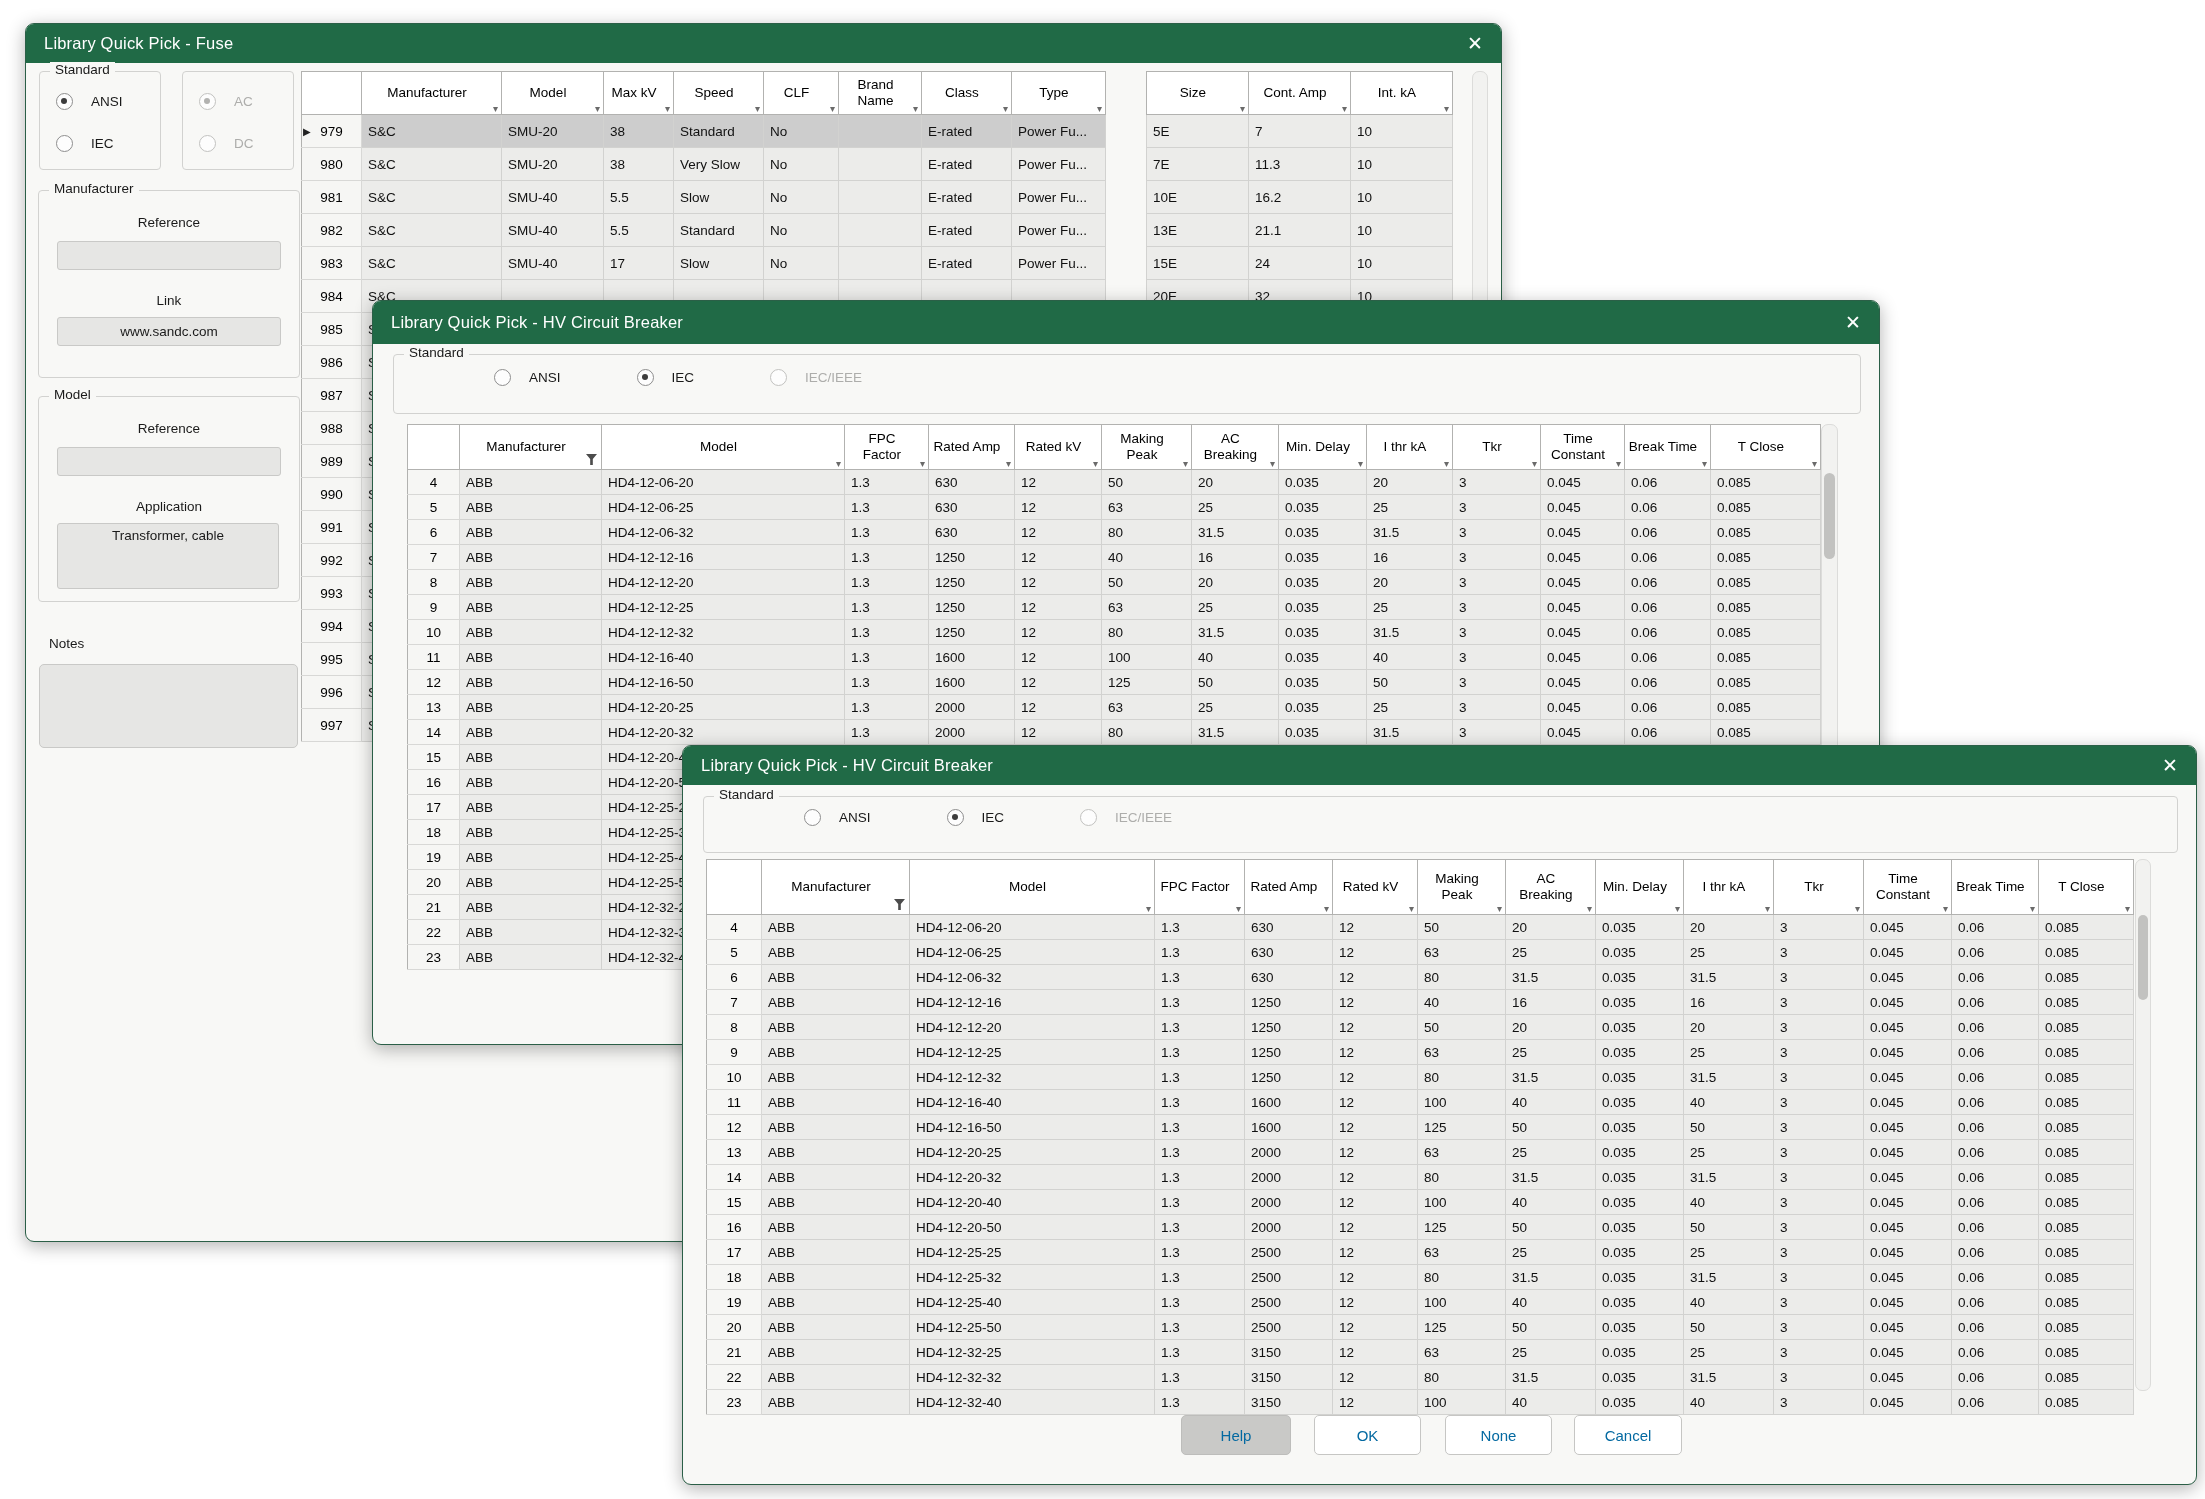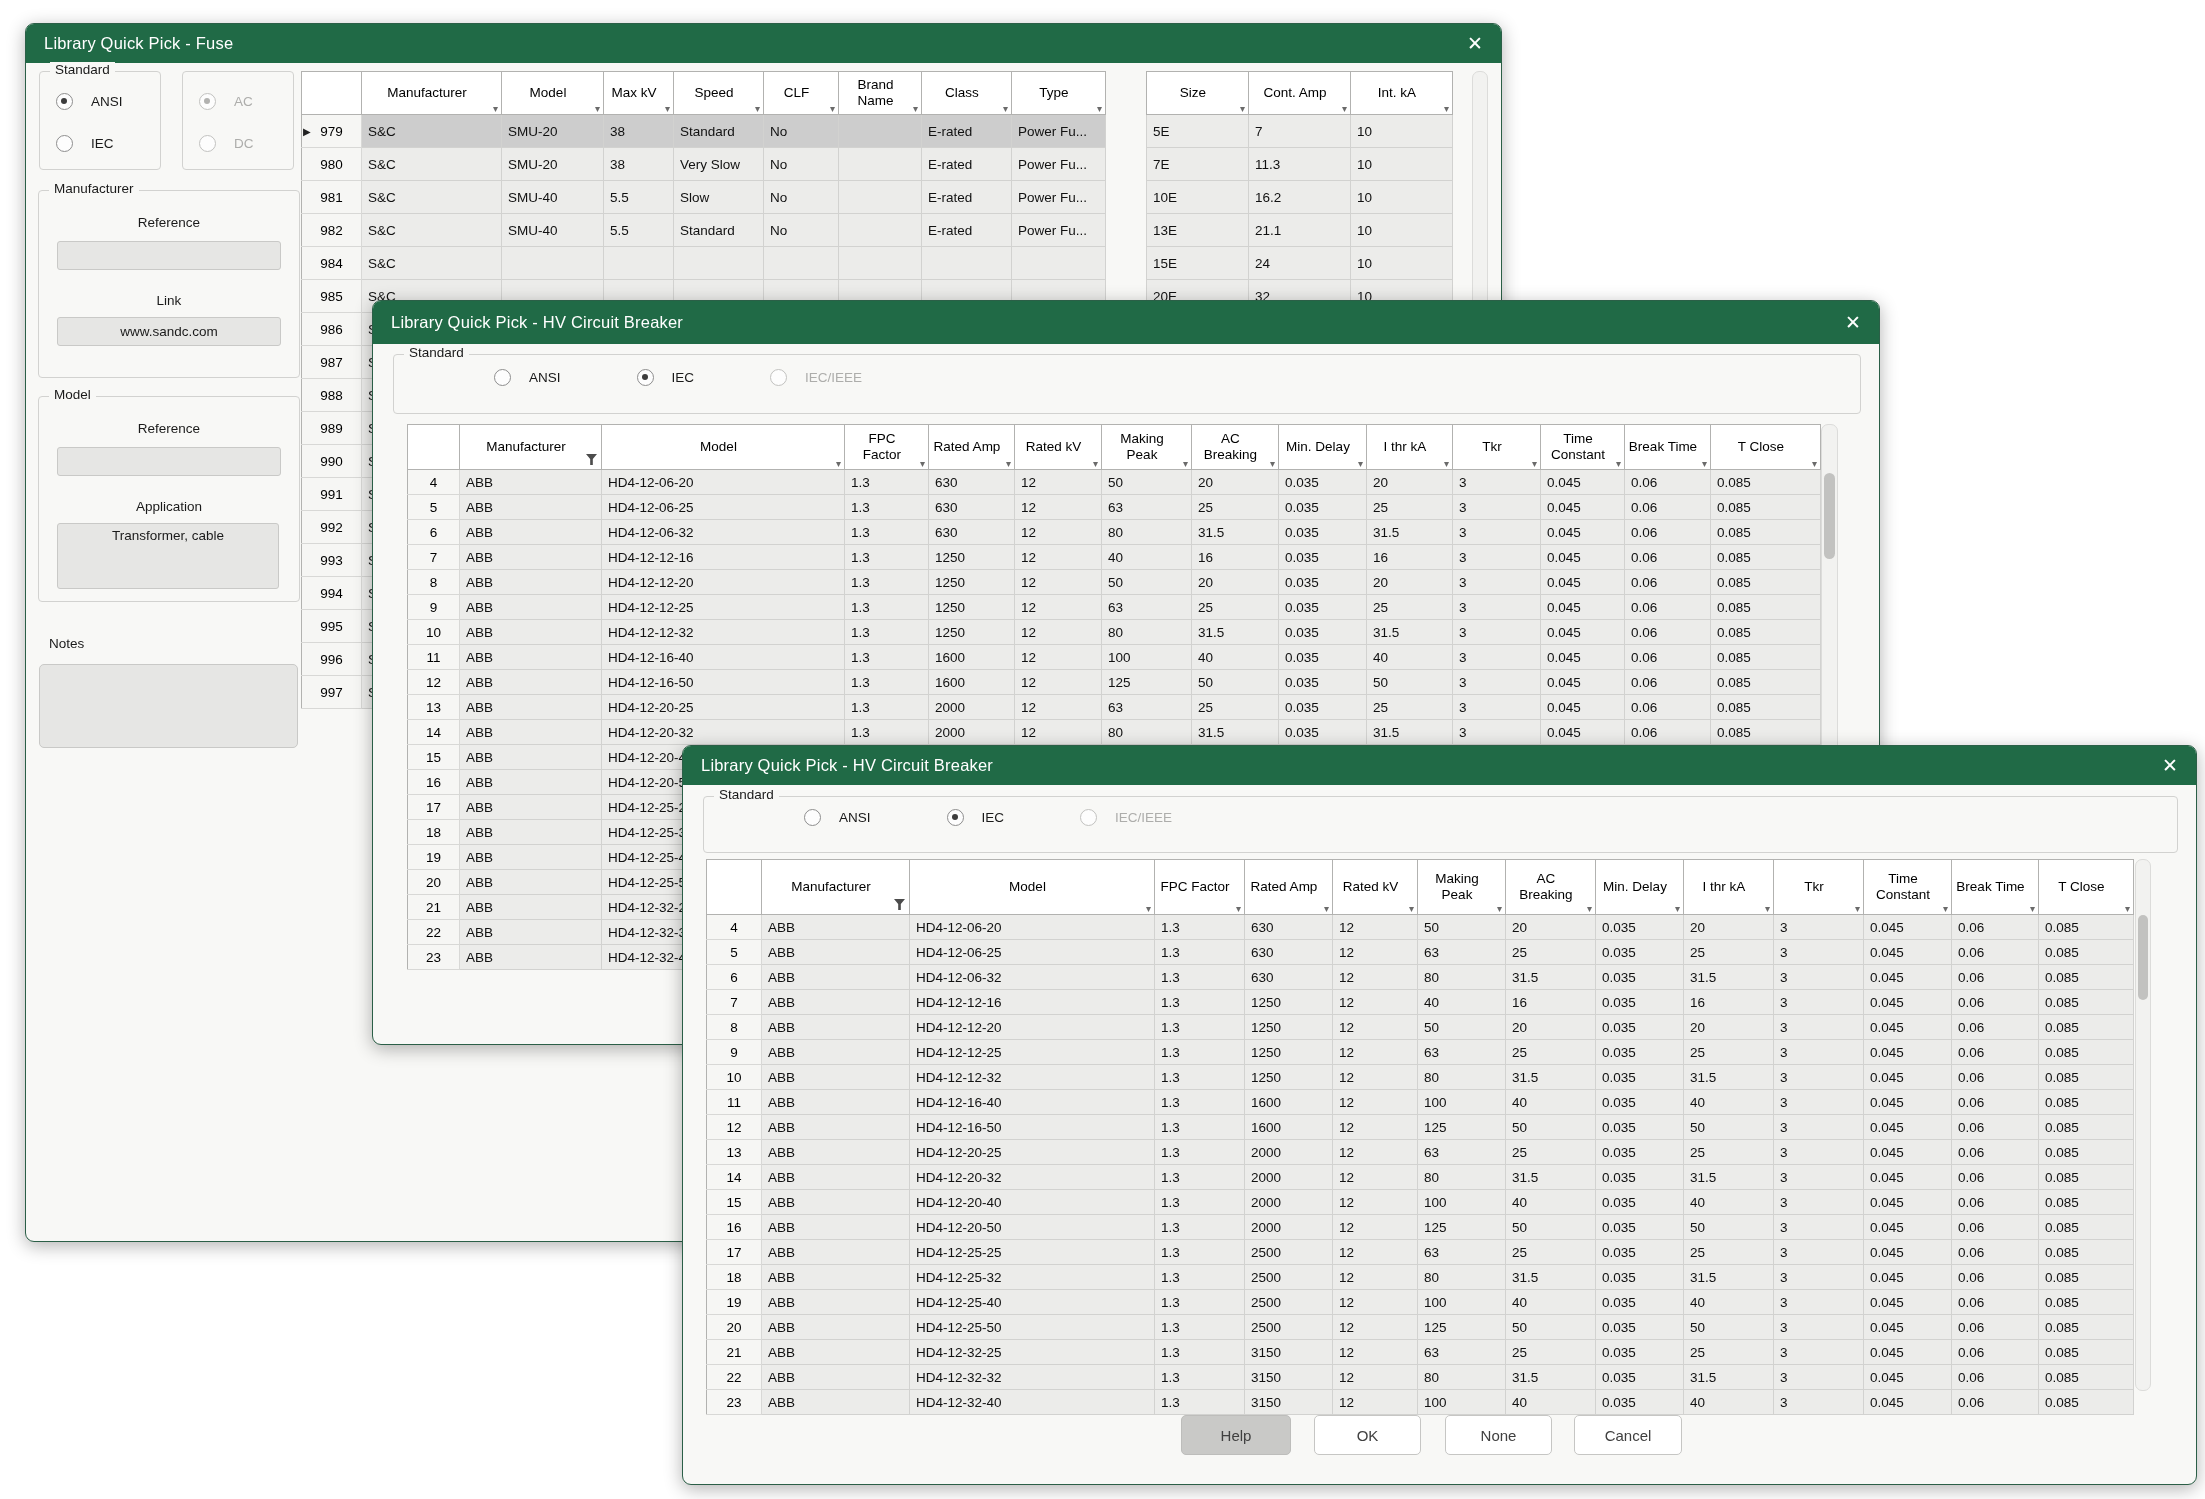--- a/index.html
+++ b/index.html
@@ -52,21 +52,21 @@
   .t-fuse td,.t-fuse tbody th{height:32px;}
   .t-hvb thead th{height:40px;}
   .t-hvb td,.t-hvb tbody th{height:24px;}
   .t-hvf thead th{height:50px;}
   .t-hvf td,.t-hvf tbody th{height:24px;}
 
   .vscroll{position:absolute;background:#f2f2f0;border:1px solid #dcdcda;border-radius:7px;}
   .vthumb{position:absolute;left:2px;right:2px;background:#c2c2c0;border-radius:6px;}
 
   .btn{position:absolute;height:38px;background:#ffffff;border:1px solid #c6c6c4;border-radius:5px;
-       font-size:15px;color:#404040;display:flex;align-items:center;justify-content:center;}
+       font-size:15px;color:#0369a1;display:flex;align-items:center;justify-content:center;}
   .btn.gray{background:#c9c9c7;border-color:#bdbdbb;}
 </style>
 </head>
 <body>
 
 <div id="canvas">
 
   <div class="win" style="left:25px;top:23px;width:1475px;height:1217px;z-index:1;">
     <div class="tbar" style="height:39px;">
       <span class="ttl">Library Quick Pick - Fuse</span>
@@ -183,20 +183,31 @@
               <td>S&amp;C</td>
               <td>SMU-40</td>
               <td>5.5</td>
               <td>Standard</td>
               <td>No</td>
               <td></td>
               <td>E-rated</td>
               <td>Power Fu...</td>
             </tr>
             <tr>
+              <th class="rnum"><span>983</span></th>
+              <td>S&amp;C</td>
+              <td>SMU-40</td>
+              <td>17</td>
+              <td>Slow</td>
+              <td>No</td>
+              <td></td>
+              <td>E-rated</td>
+              <td>Power Fu...</td>
+            </tr>
+            <tr>
               <th class="rnum"><span>984</span></th>
               <td>S&amp;C</td>
               <td></td>
               <td></td>
               <td></td>
               <td></td>
               <td></td>
               <td></td>
               <td></td>
             </tr>

